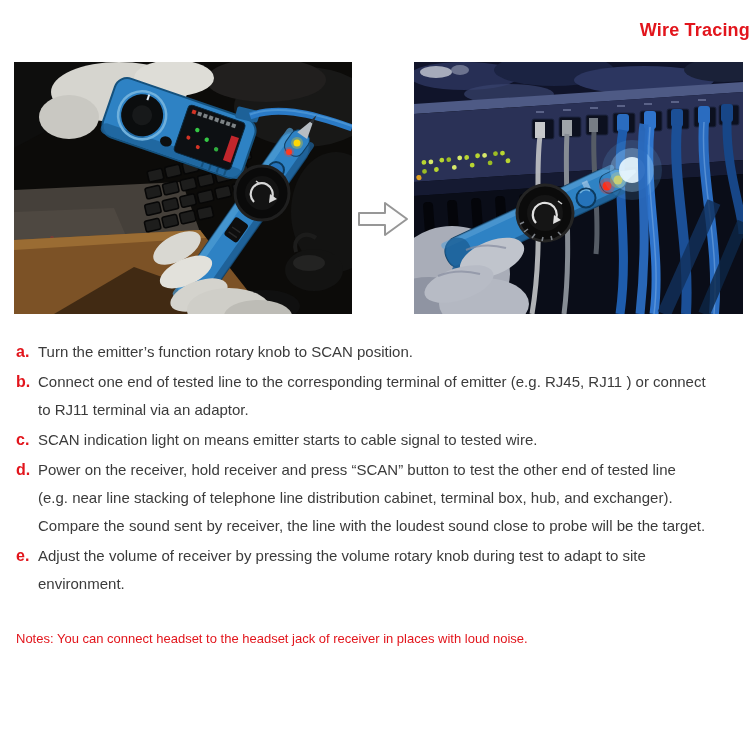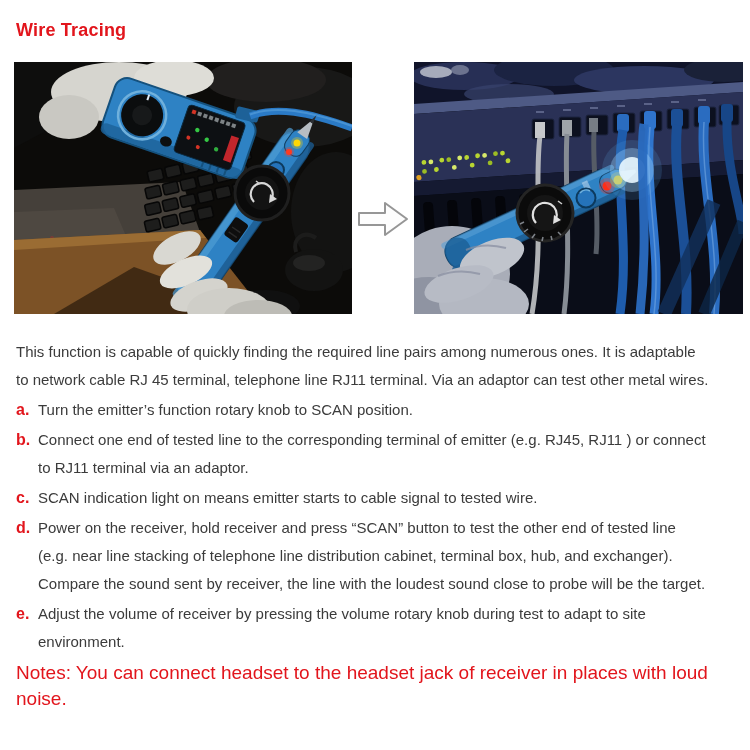--- a/index.html
+++ b/index.html
@@ -4,40 +4,40 @@
 <style>
   html,body{margin:0;padding:0;}
   body{
     width:750px;height:750px;background:#ffffff;overflow:hidden;
     font-family:"Liberation Sans","DejaVu Sans",sans-serif;
     color:#3b3b3b;
   }
   .page{position:relative;width:750px;height:750px;}
   .title{
     margin:20px 0 0 16px;font-size:18px;font-weight:bold;
-    color:#e2151c;letter-spacing:0.2px;
+    color:#e2151c;letter-spacing:0.2px;text-align:right;
   }
   .figures{display:flex;align-items:flex-start;margin:21px 3px 0 14px;height:252px;}
   .photo{display:block;flex:0 0 auto;}
   .arrow-wrap{
     width:62px;flex:0 0 auto;display:flex;justify-content:center;
     margin-top:137px;
   }
   .content{margin:24px 12px 0 16px;font-size:15px;line-height:28px;}
   .multiline{white-space:pre-line;}
   .op{line-height:28px;}
   .steps{margin-top:2px;}
   .step{position:relative;padding-left:22px;line-height:28px;margin-top:2px;}
   .step-letter{
     position:absolute;left:0;top:0;color:#e2151c;font-weight:bold;
     font-size:16px;line-height:28px;
   }
   .step-text{display:block;}
   .notes{
-    margin:4px 12px 0 16px;font-size:19px;line-height:26px;color:#e2151c;
+    margin:28px 12px 0 16px;font-size:13px;line-height:26px;color:#e2151c;
   }
 </style>
 </head>
 <body>
 
 <div class="page">
 
   <h1 class="title">Wire Tracing</h1>
 
   <div class="figures">
@@ -307,22 +307,20 @@
       <g>
         <ellipse cx="78" cy="196" rx="34" ry="17" fill="#c0c4cc" transform="rotate(-22 78 196)"></ellipse>
         <ellipse cx="45" cy="222" rx="36" ry="16" fill="#b7bbc5" transform="rotate(-18 45 222)"></ellipse>
         <path d="M 52 188 Q 70 180 92 186" stroke="#888da0" stroke-width="2" fill="none" opacity="0.7"></path>
         <path d="M 24 214 Q 44 206 66 212" stroke="#888da0" stroke-width="2" fill="none" opacity="0.7"></path>
       </g>
     </svg>
   </div>
 
   <div class="content">
-    <div class="intro multiline">This function is capable of quickly finding the required line pairs among numerous ones. It is adaptable
-to network cable RJ 45 terminal, telephone line RJ11 terminal. Via an adaptor can test other metal wires.</div>
 
     <div class="steps">
       <div class="step">
         <span class="step-letter">a.</span>
         <span class="step-text multiline">Turn the emitter’s function rotary knob to SCAN position.</span>
       </div>
       <div class="step">
         <span class="step-letter">b.</span>
         <span class="step-text multiline">Connect one end of tested line to the corresponding terminal of emitter (e.g. RJ45, RJ11 ) or connect
 to RJ11 terminal via an adaptor.</span>

